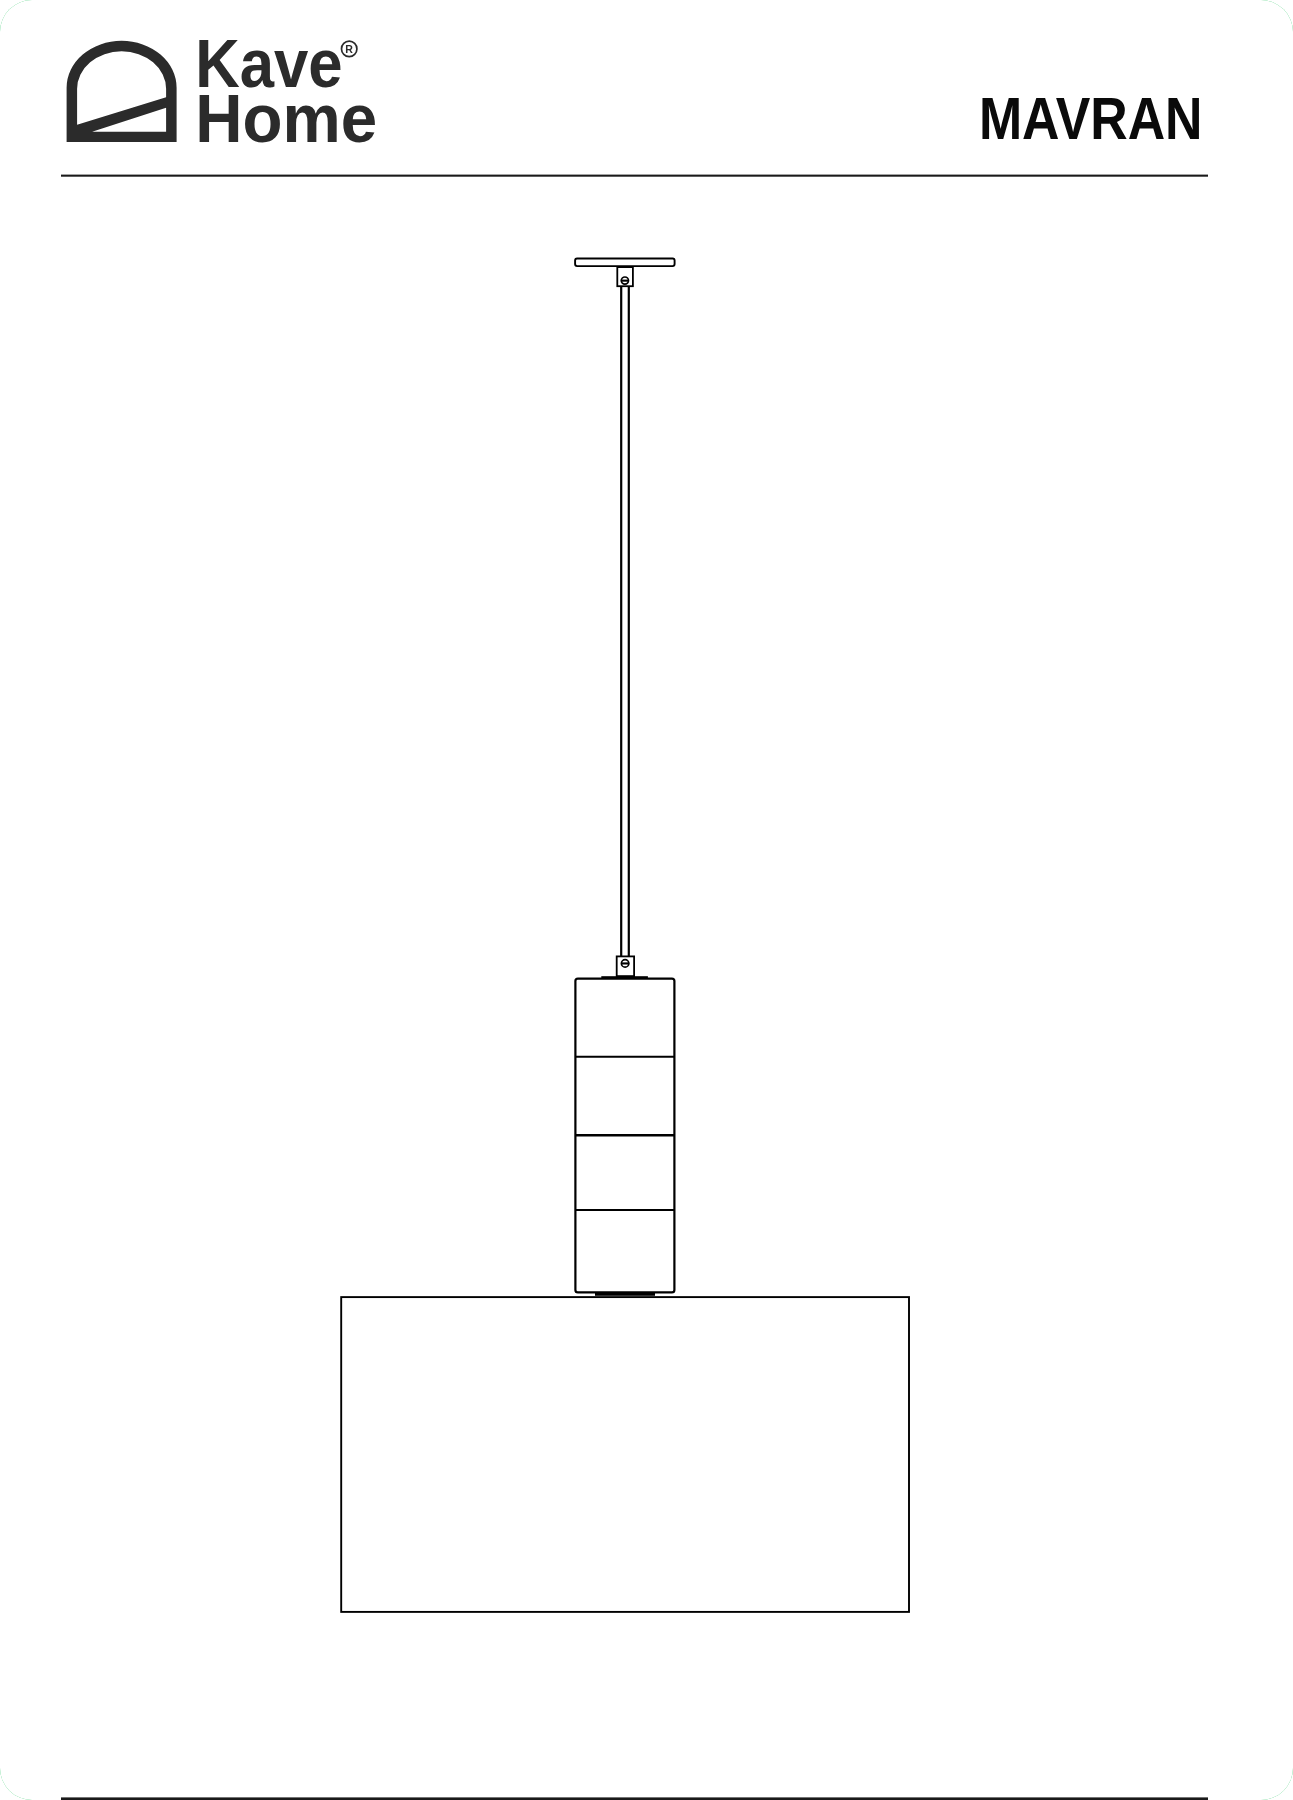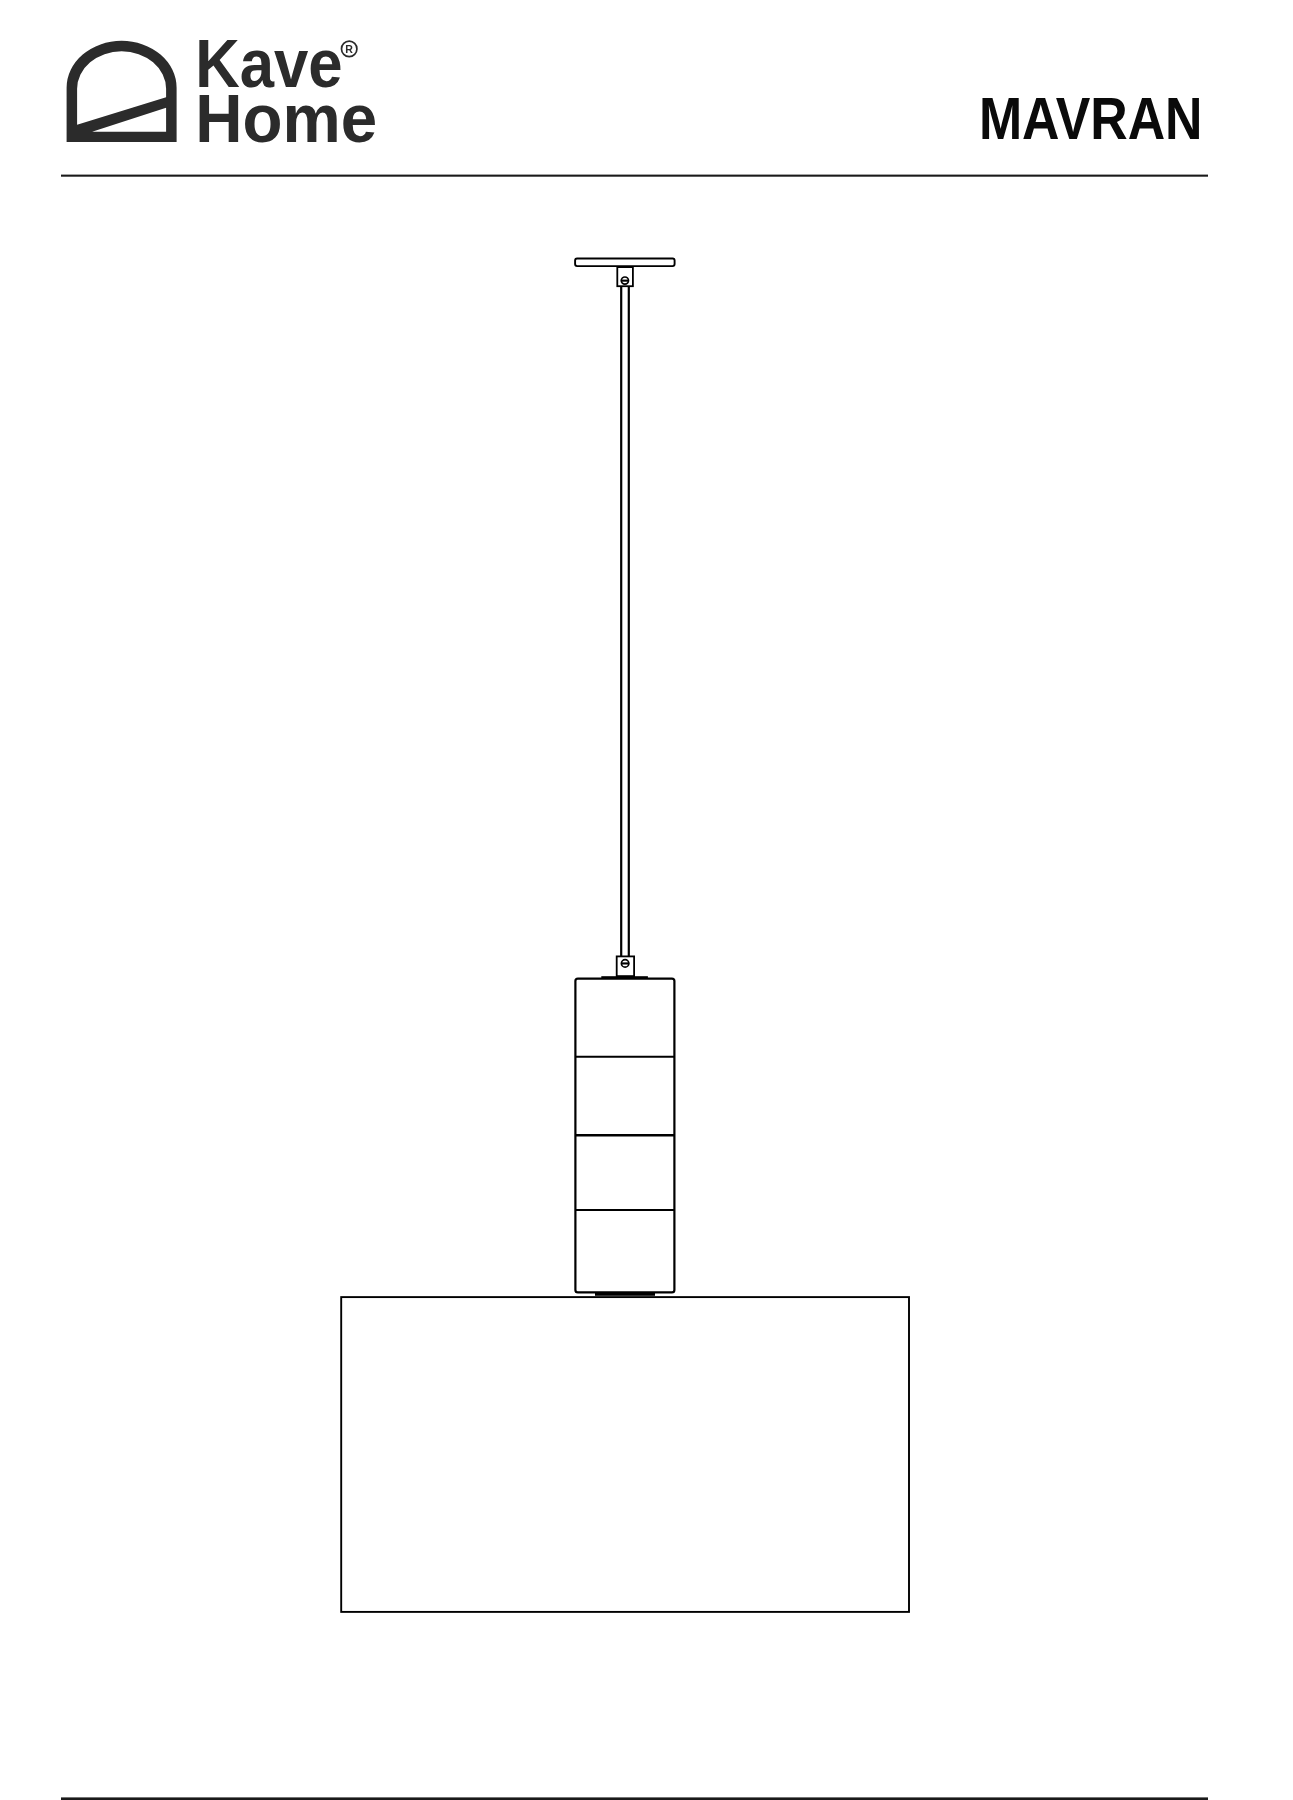--- a/index.html
+++ b/index.html
@@ -1,16 +1,16 @@
 <!DOCTYPE html>
 <html><head>
 <meta charset="utf-8">
 <style>
   html,body{margin:0;padding:0;background:#fff;}
-  .page{position:relative;width:1293px;height:1800px;background:#22c55e;overflow:hidden;}
+  .page{position:relative;width:1293px;height:1800px;background:#22c55e;overflow:hidden;border-radius:32px;}
   svg text{font-family:"Liberation Sans",sans-serif;}
 </style>
 </head>
 <body>
 <div class="page">
 <svg width="1293" height="1800" viewBox="0 0 1293 1800">
 
   <rect x="0" y="0" width="1293" height="1800" fill="#ffffff"></rect>
 
   <g>

